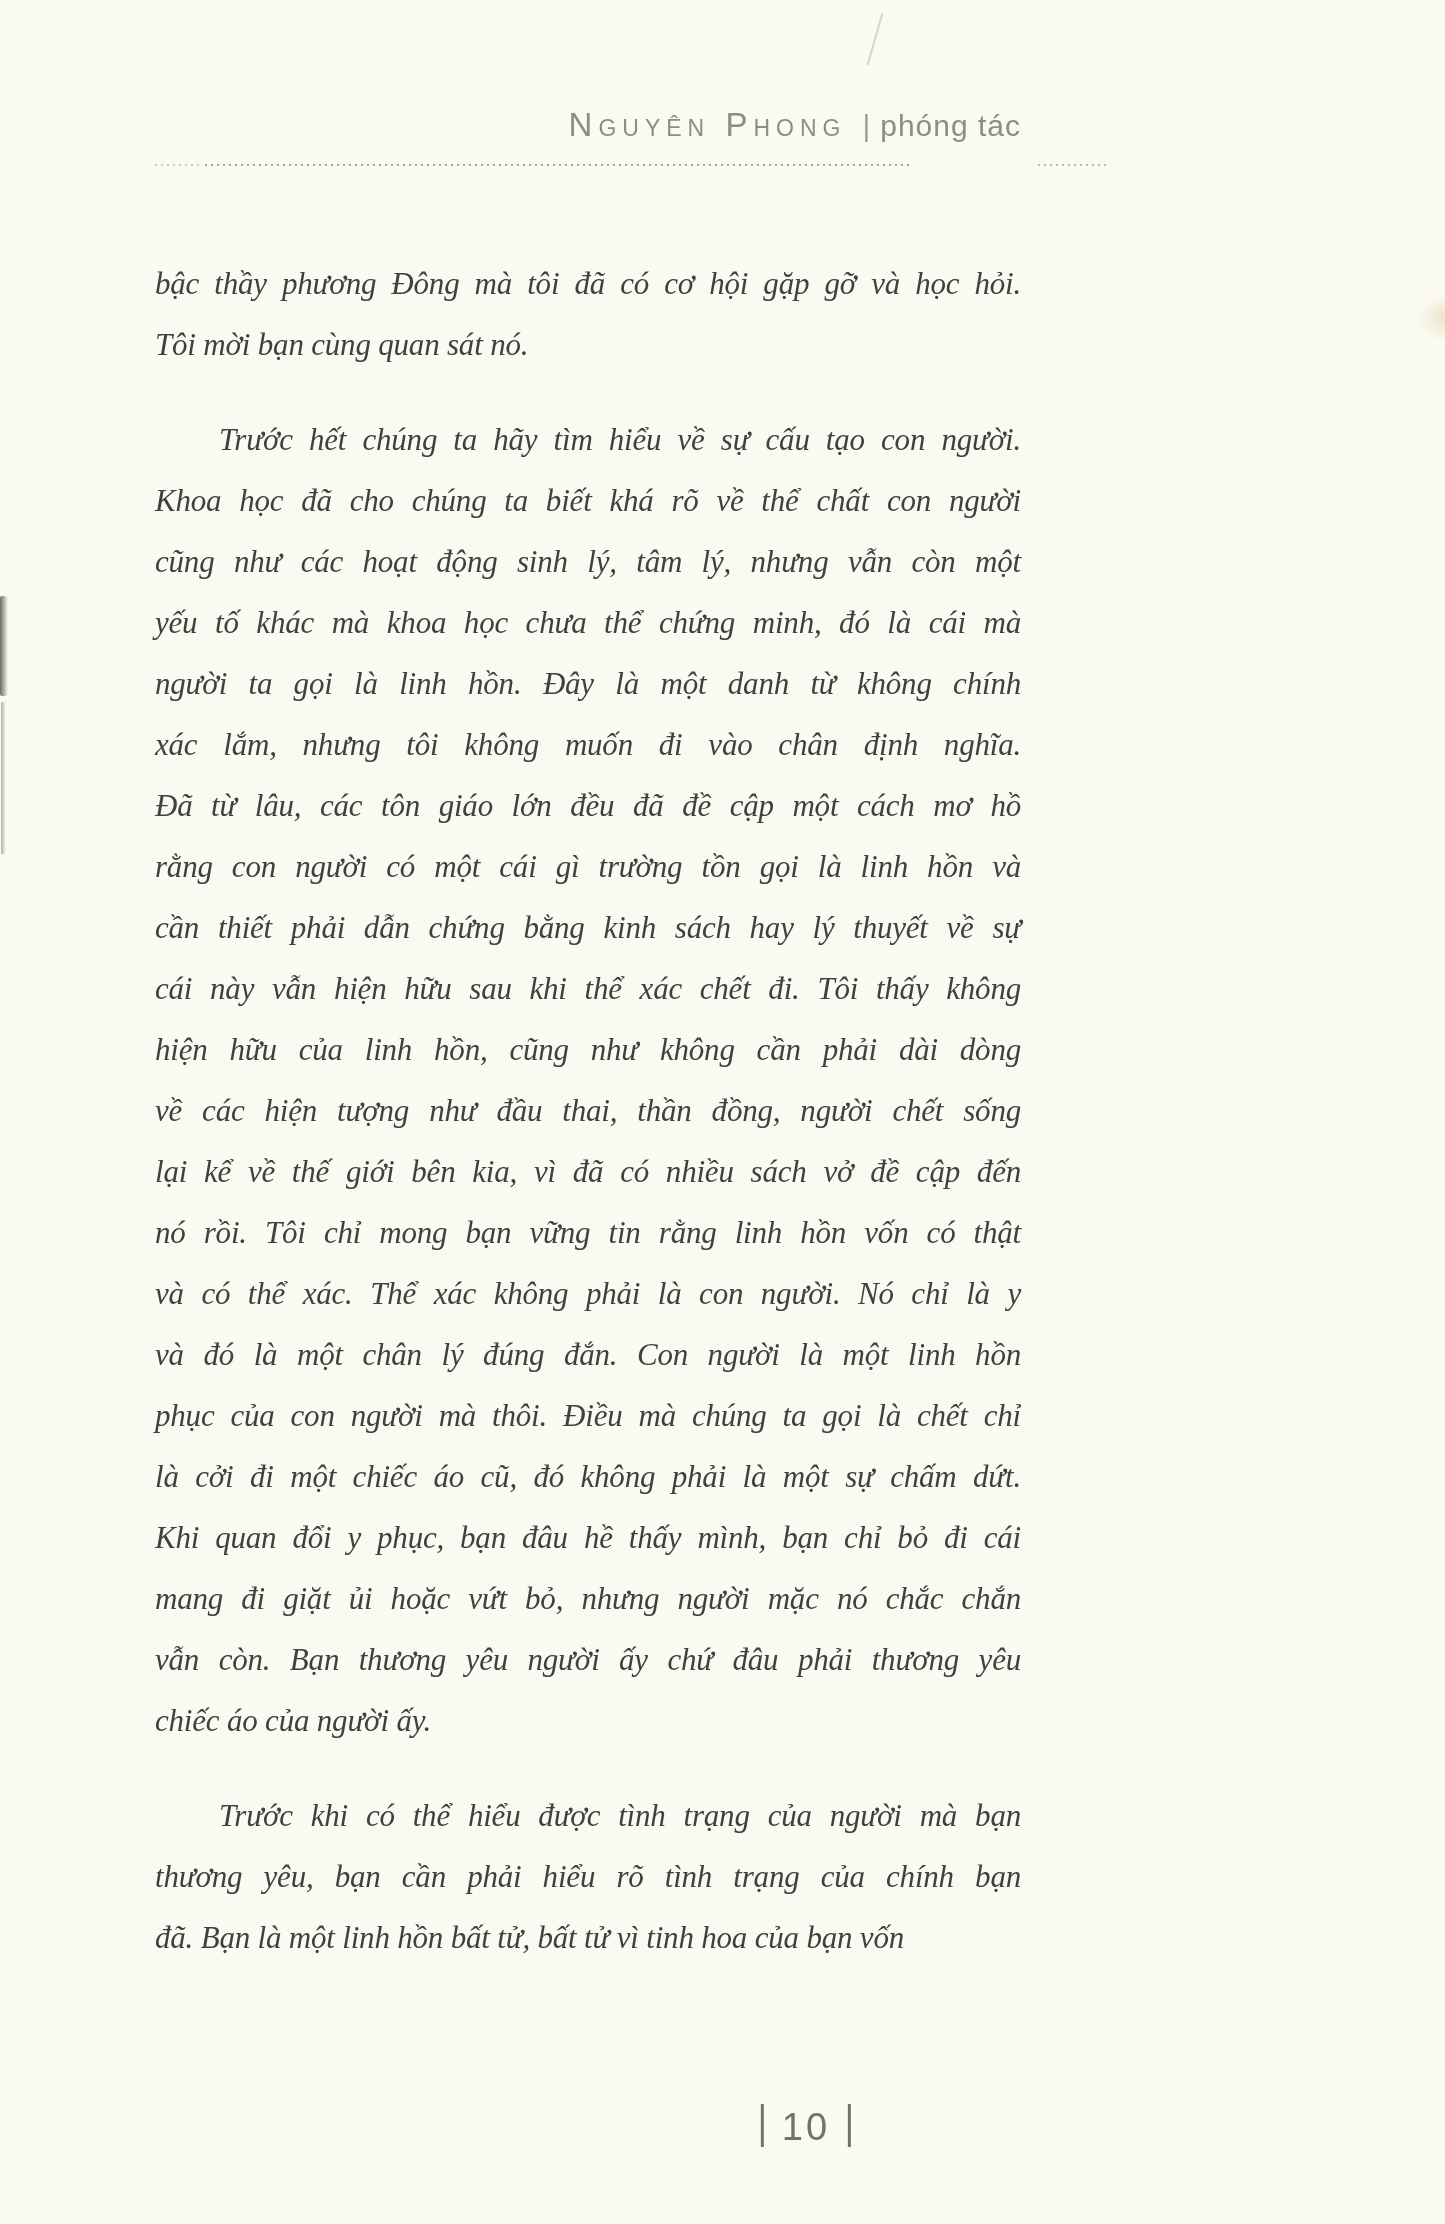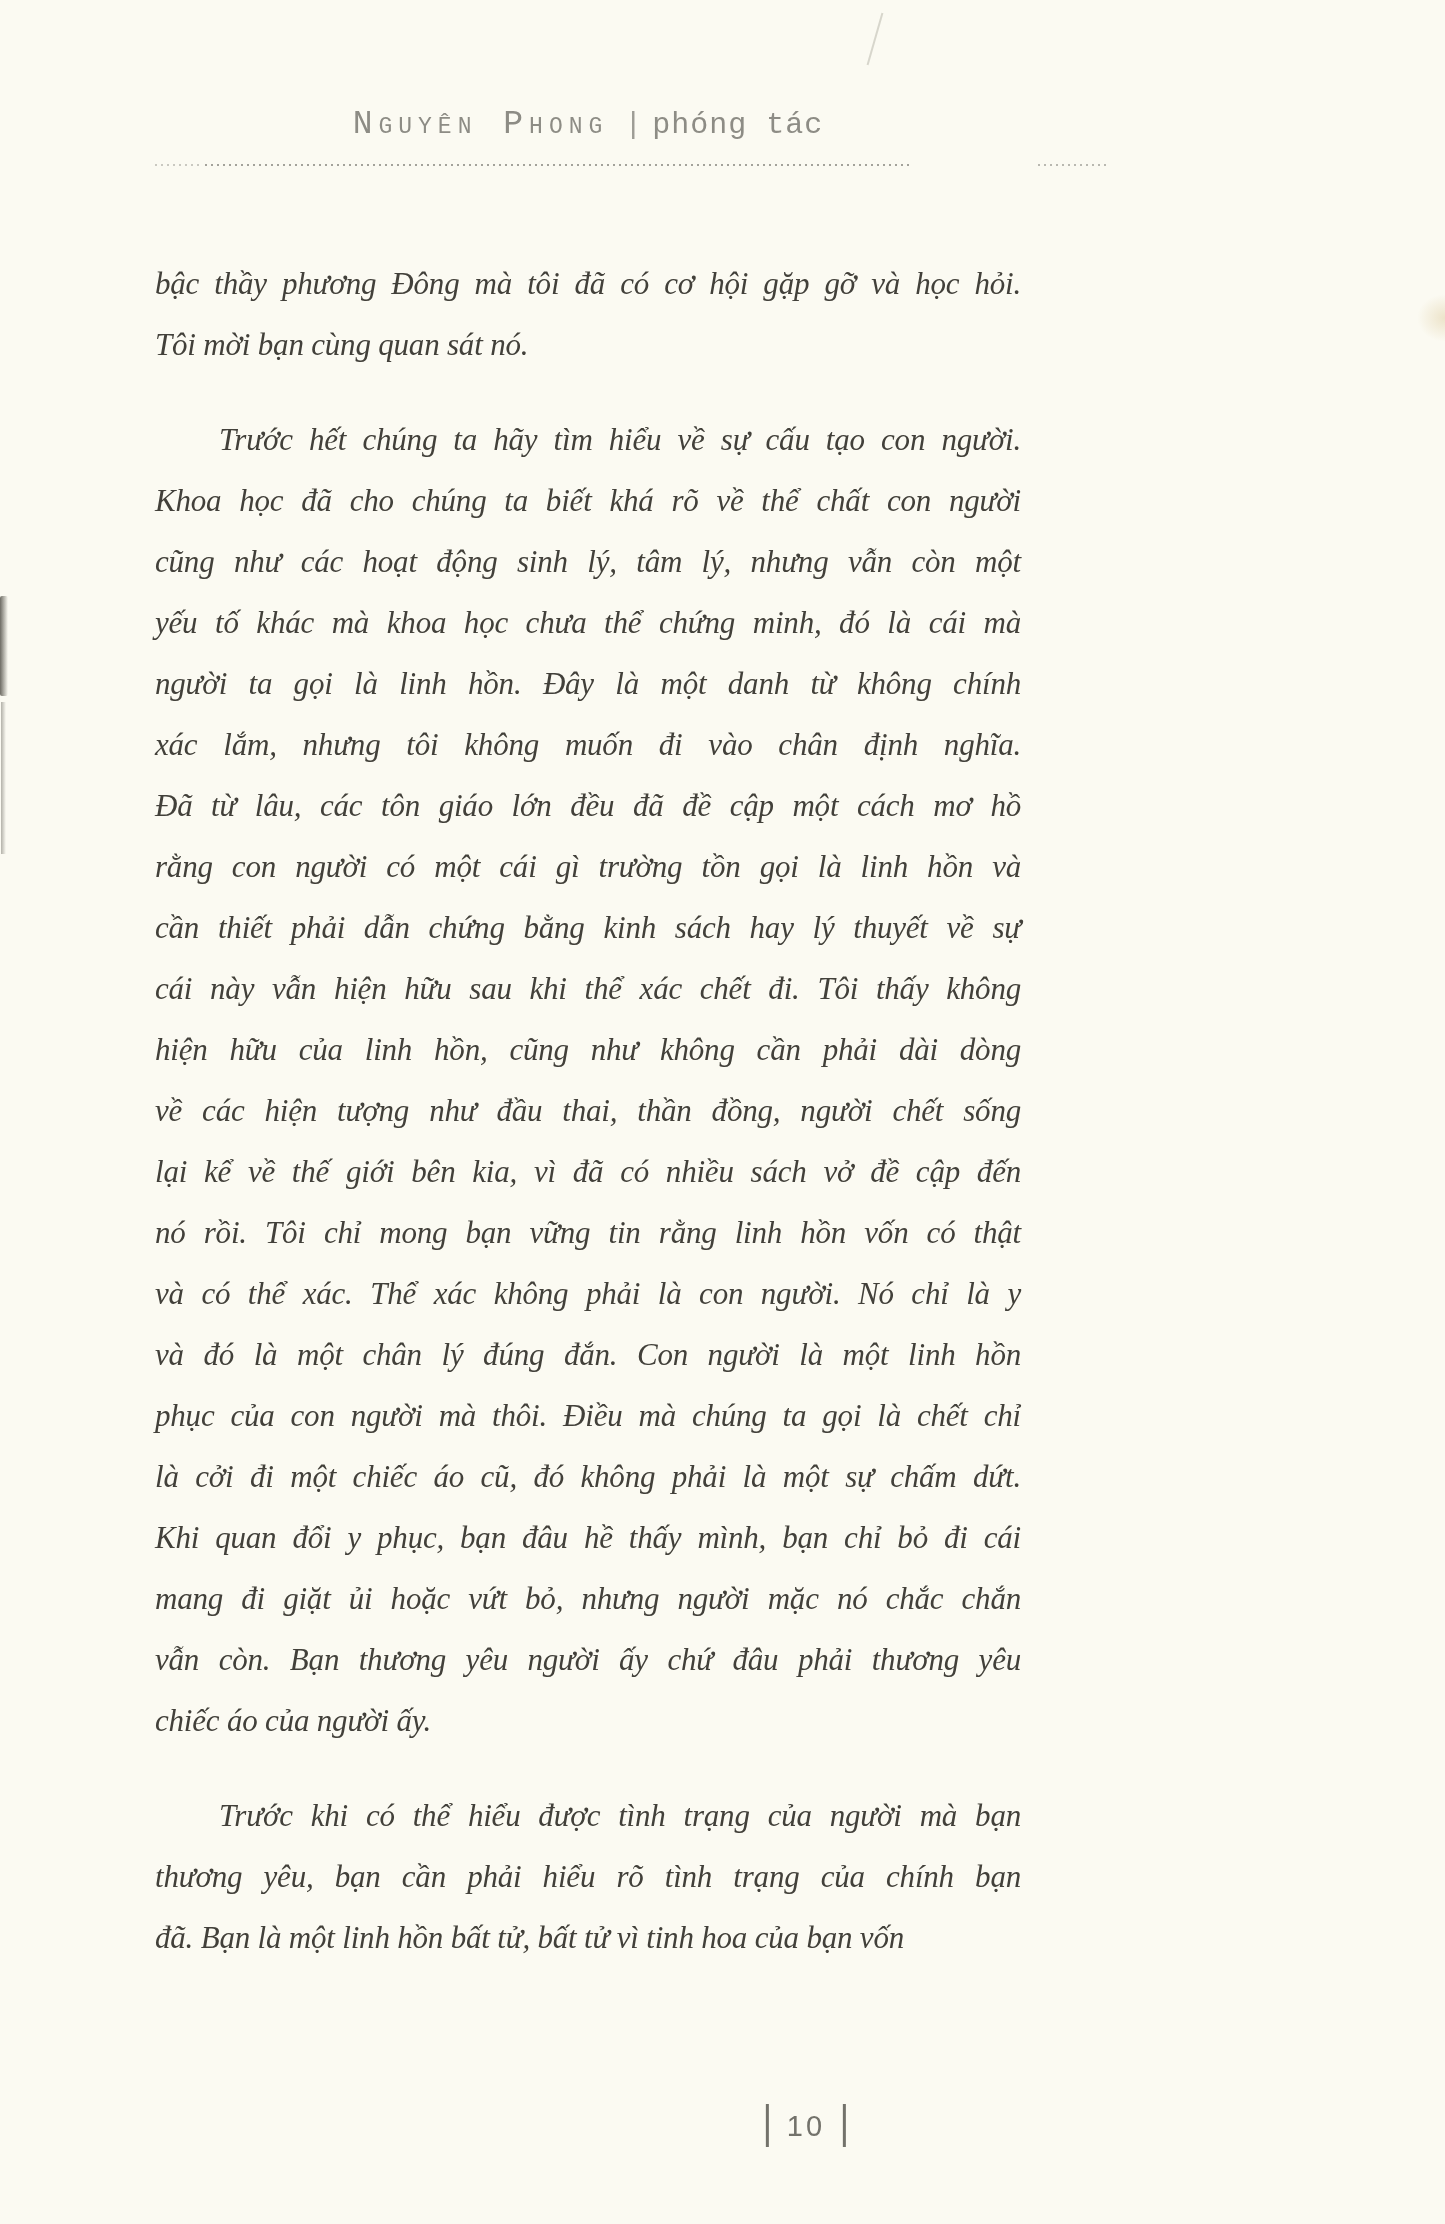--- a/index.html
+++ b/index.html
@@ -12,23 +12,23 @@
     overflow: hidden;
     font-family: "Liberation Serif", "DejaVu Serif", serif;
   }
 
   
   .page-header {
     position: absolute;
     top: 106px;
     left: 155px;
     width: 866px;
-    text-align: center;
+    text-align: right;
     color: var(--muted, #8d8c85);
-    font-family: Liberation Mono, monospace;
+    font-family: Liberation Sans, sans-serif;
     white-space: nowrap;
   }
   .author {
     font-variant: small-caps;
     font-size: 33px;
     letter-spacing: 6px;
   }
   .sep {
     margin: 0 10px 0 16px;
     font-size: 30px;
@@ -72,21 +72,21 @@
     top: 2104px;
     left: 806px;
     transform: translateX(-50%);
     display: flex;
     align-items: center;
     gap: 18px;
   }
   .pbar { width: 3px; height: 43px; background: #73726b; }
   .pnum {
     font-family: "Liberation Sans", "DejaVu Sans", sans-serif;
-    font-size: 29px;
+    font-size: 38px;
     line-height: 1;
     letter-spacing: 3px;
     color: #73726b;
     padding-top: 2px;
   }
 
   
   .smudge-a {
     position: absolute; left: 0; top: 596px; width: 8px; height: 100px;
     background: linear-gradient(to right, #54524b, rgba(84,82,75,0));

